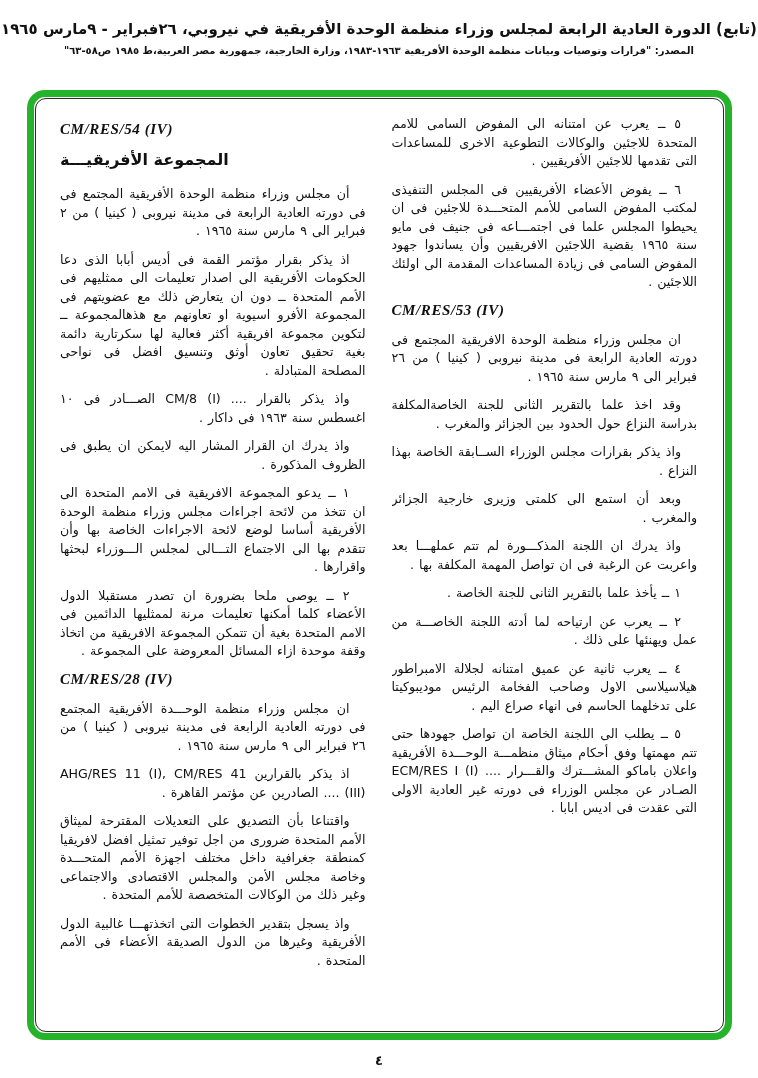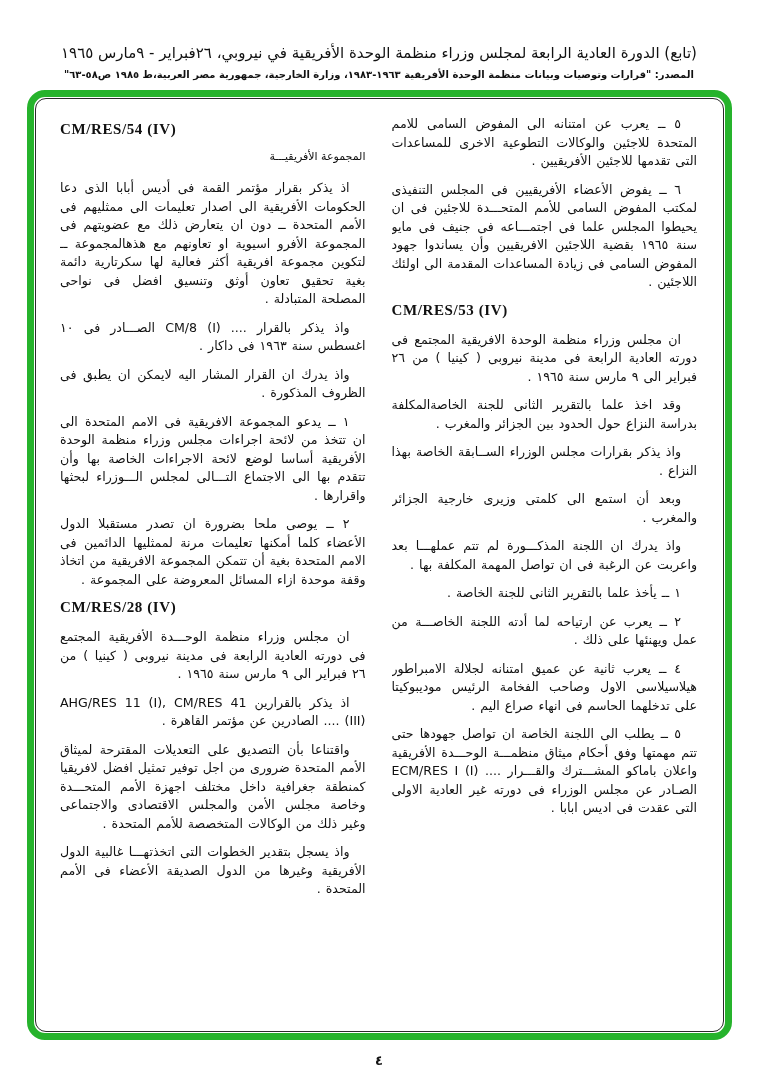--- a/index.html
+++ b/index.html
@@ -15,23 +15,22 @@
     font-family: "DejaVu Sans", sans-serif;
     color: #111111;
   }
   .page-header {
     direction: rtl;
     text-align: center;
     padding-top: 20px;
   }
   .header-line1 {
     font-size: 15px;
-    font-weight: normal;
+    font-weight: bold;
     letter-spacing: 0px;
-    margin-top: 24px;
   }
   .header-line2 {
     font-size: 10px;
     font-weight: bold;
     margin-top: 7px;
   }
   .frame-outer {
     position: absolute;
     left: 27px;
     top: 90px;
@@ -71,26 +70,27 @@
     word-spacing: 1px;
   }
   .res-code {
     direction: ltr;
     text-align: left;
     font-family: "Liberation Serif", serif;
     font-size: 15px;
     font-weight: 600;
     letter-spacing: 0.6px;
     margin: 6px 0 12px 0;
+    font-style: italic;
   }
   .res-title {
     direction: rtl;
-    text-align: right;
-    font-weight: normal;
-    font-size: 11px;
+    text-align: left;
+    font-weight: bold;
+    font-size: 16px;
     margin: 4px 0 16px 0;
   }
   .page-footer {
     position: absolute;
     left: 0;
     bottom: 10px;
     width: 100%;
     text-align: center;
     font-size: 13px;
     font-weight: bold;
@@ -119,20 +119,21 @@
         <div class="para">واذ يدرك ان اللجنة المذكـــورة لم تتم عملهـــا بعد واعربت عن الرغبة فى ان تواصل المهمة المكلفة بها .</div>
         <div class="para">١ ــ يأخذ علما بالتقرير الثانى للجنة الخاصة .</div>
         <div class="para">٢ ــ يعرب عن ارتياحه لما أدته اللجنة الخاصـــة من عمل ويهنئها على ذلك .</div>
         <div class="para">٤ ــ يعرب ثانية عن عميق امتنانه لجلالة الامبراطور هيلاسيلاسى الاول وصاحب الفخامة الرئيس موديبوكيتا على تدخلهما الحاسم فى انهاء صراع اليم .</div>
         <div class="para">٥ ــ يطلب الى اللجنة الخاصة ان تواصل جهودها حتى تتم مهمتها وفق أحكام ميثاق منظمـــة الوحـــدة الأفريقية واعلان باماكو المشـــترك والقـــرار .... ECM/RES I (I) الصـادر عن مجلس الوزراء فى دورته غير العادية الاولى التى عقدت فى اديس ابابا .</div>
       </div>
 
       <div class="column">
         <div class="res-code">CM/RES/54 (IV)</div>
         <div class="res-title">المجموعة الأفريقيـــة</div>
+        <div class="para">أن مجلس وزراء منظمة الوحدة الأفريقية المجتمع فى فى دورته العادية الرابعة فى مدينة نيروبى ( كينيا ) من ٢ فبراير الى ٩ مارس سنة ١٩٦٥ .</div>
         <div class="para">اذ يذكر بقرار مؤتمر القمة فى أديس أبابا الذى دعا الحكومات الأفريقية الى اصدار تعليمات الى ممثليهم فى الأمم المتحدة ــ دون ان يتعارض ذلك مع عضويتهم فى المجموعة الأفرو اسيوية او تعاونهم مع هذهالمجموعة ــ لتكوين مجموعة افريقية أكثر فعالية لها سكرتارية دائمة بغية تحقيق تعاون أوثق وتنسيق افضل فى نواحى المصلحة المتبادلة .</div>
         <div class="para">واذ يذكر بالقرار .... CM/8 (I) الصـــادر فى ١٠ اغسطس سنة ١٩٦٣ فى داكار .</div>
         <div class="para">واذ يدرك ان القرار المشار اليه لايمكن ان يطبق فى الظروف المذكورة .</div>
         <div class="para">١ ــ يدعو المجموعة الافريقية فى الامم المتحدة الى ان تتخذ من لائحة اجراءات مجلس وزراء منظمة الوحدة الأفريقية أساسا لوضع لائحة الاجراءات الخاصة بها وأن تتقدم بها الى الاجتماع التـــالى لمجلس الـــوزراء لبحثها واقرارها .</div>
         <div class="para">٢ ــ يوصى ملحا بضرورة ان تصدر مستقبلا الدول الأعضاء كلما أمكنها تعليمات مرنة لممثليها الدائمين فى الامم المتحدة بغية أن تتمكن المجموعة الافريقية من اتخاذ وقفة موحدة ازاء المسائل المعروضة على المجموعة .</div>
         <div class="res-code">CM/RES/28 (IV)</div>
         <div class="para">ان مجلس وزراء منظمة الوحـــدة الأفريقية المجتمع فى دورته العادية الرابعة فى مدينة نيروبى ( كينيا ) من ٢٦ فبراير الى ٩ مارس سنة ١٩٦٥ .</div>
         <div class="para">اذ يذكر بالقرارين AHG/RES 11 (I), CM/RES 41 (III) .... الصادرين عن مؤتمر القاهرة .</div>
         <div class="para">واقتناعا بأن التصديق على التعديلات المقترحة لميثاق الأمم المتحدة ضرورى من اجل توفير تمثيل افضل لافريقيا كمنطقة جغرافية داخل مختلف اجهزة الأمم المتحـــدة وخاصة مجلس الأمن والمجلس الاقتصادى والاجتماعى وغير ذلك من الوكالات المتخصصة للأمم المتحدة .</div>
         <div class="para">واذ يسجل بتقدير الخطوات التى اتخذتهـــا غالبية الدول الأفريقية وغيرها من الدول الصديقة الأعضاء فى الأمم المتحدة .</div>

